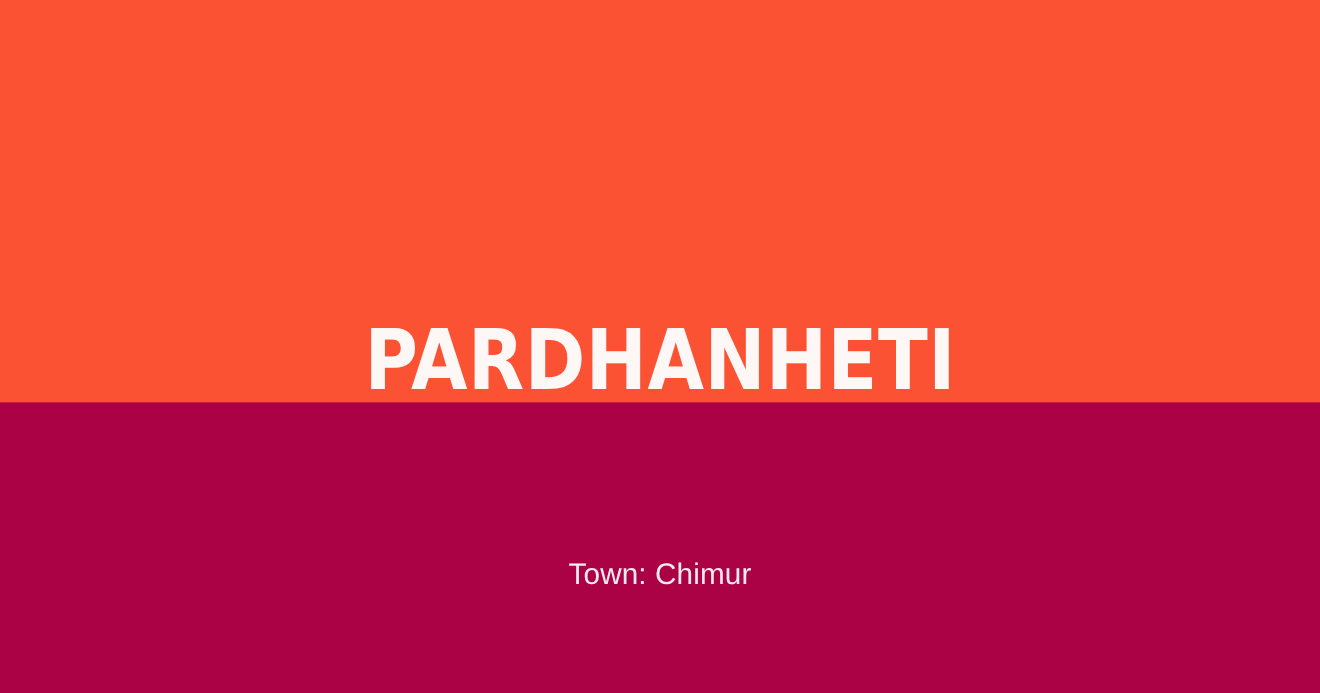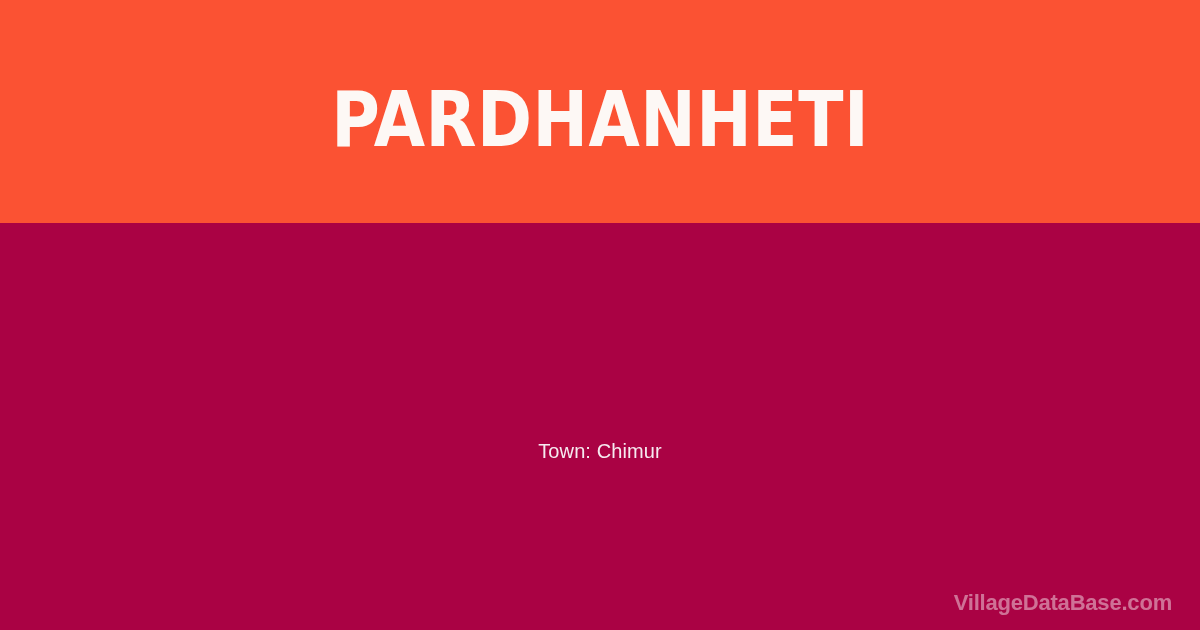--- a/index.html
+++ b/index.html
@@ -18,26 +18,26 @@
     position: relative;
     width: 1200px;
     height: 630px;
     display: flex;
     flex-direction: column;
   }
 
   
   .hero {
     position: relative;
-    height: 223px;
+    height: 366px;
     background: #FB5233;
     display: flex;
     flex-direction: column;
     align-items: center;
-    justify-content: flex-start;
+    justify-content: flex-end;
     overflow: hidden;
   }
 
   .hero-title {
     margin: 0;
     padding: 0;
     font-family: "DejaVu Sans Condensed", "Liberation Sans Narrow", "Liberation Sans", sans-serif;
     font-weight: 700;
     font-size: 76px;
     line-height: 76px;
@@ -80,21 +80,21 @@
     align-items: center;
     justify-content: center;
   }
 
   .fact-line {
     margin: 8px;
     padding: 0;
     margin-top: 56px;
     font-family: "Liberation Sans", sans-serif;
     font-weight: 400;
-    font-size: 20px;
+    font-size: 27px;
     line-height: 26px;
     color: #F6EAF0;
     white-space: nowrap;
     letter-spacing: 0.1px;
   }
 
   .watermark {
     position: absolute;
     right: 28px;
     bottom: 16px;
@@ -114,16 +114,15 @@
 <div class="card">
 
   <div class="hero">
     <h1 class="hero-title">PARDHANHETI</h1>
   </div>
 
   <div class="body-band">
     <div class="fact-wrap">
       <p class="fact-line">Town: Chimur</p>
     </div>
-    <div class="watermark">VillageDataBase.com</div>
   </div>
 
 </div>
 
 </body></html>

